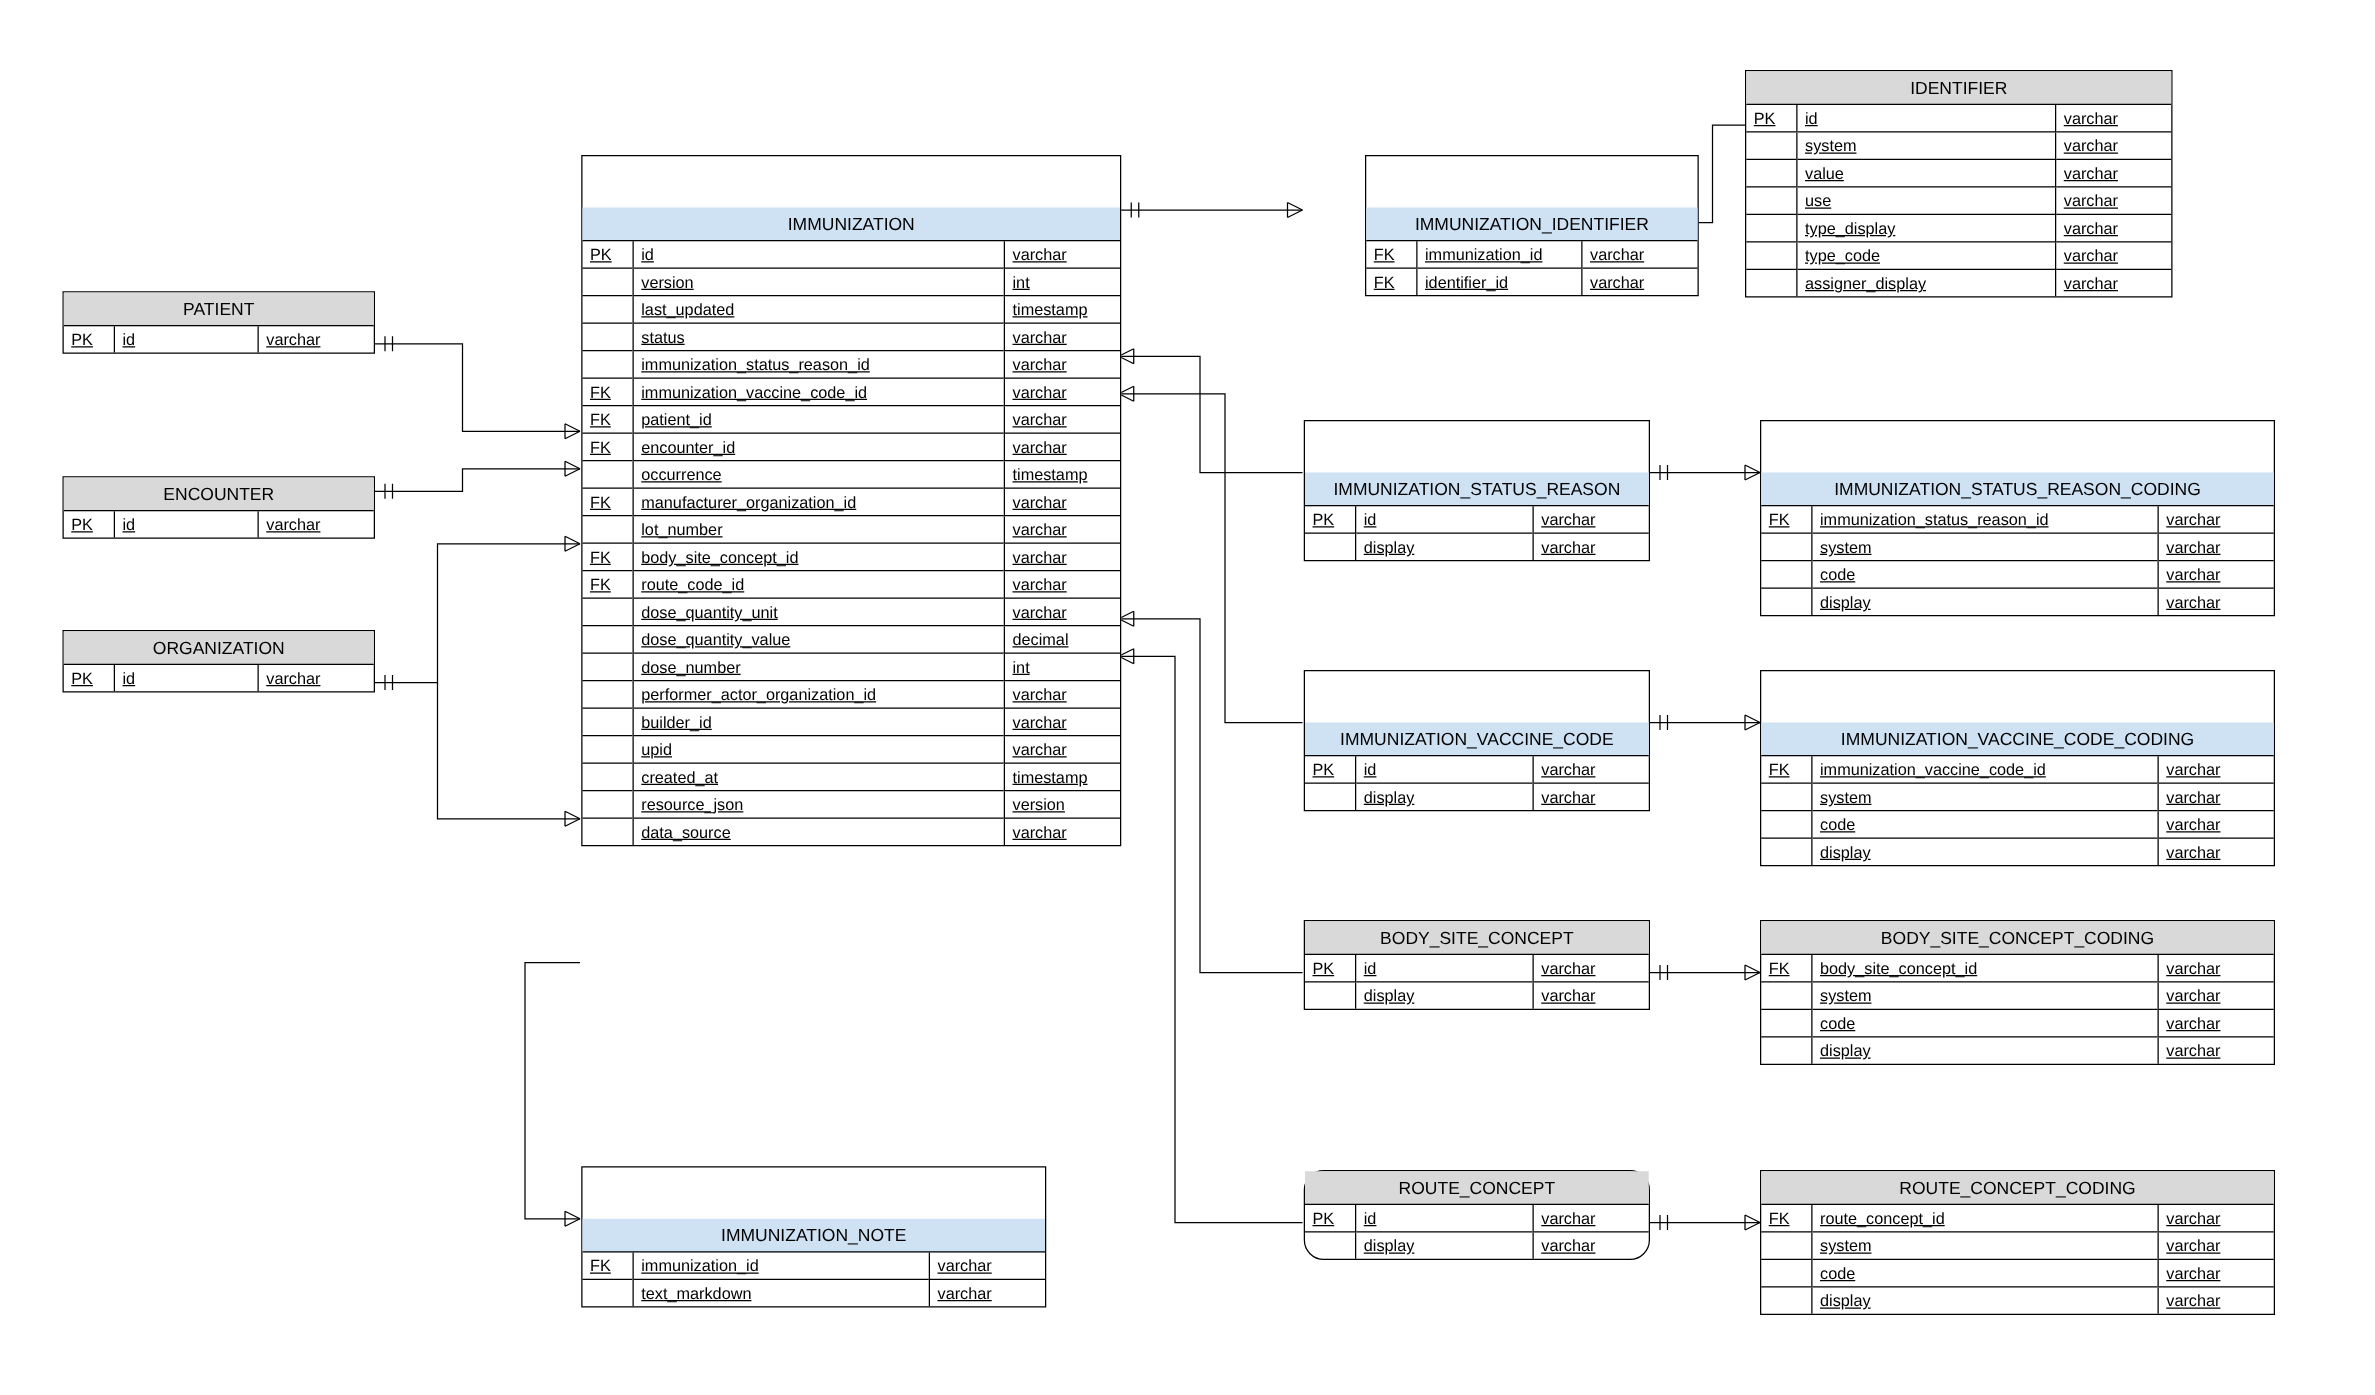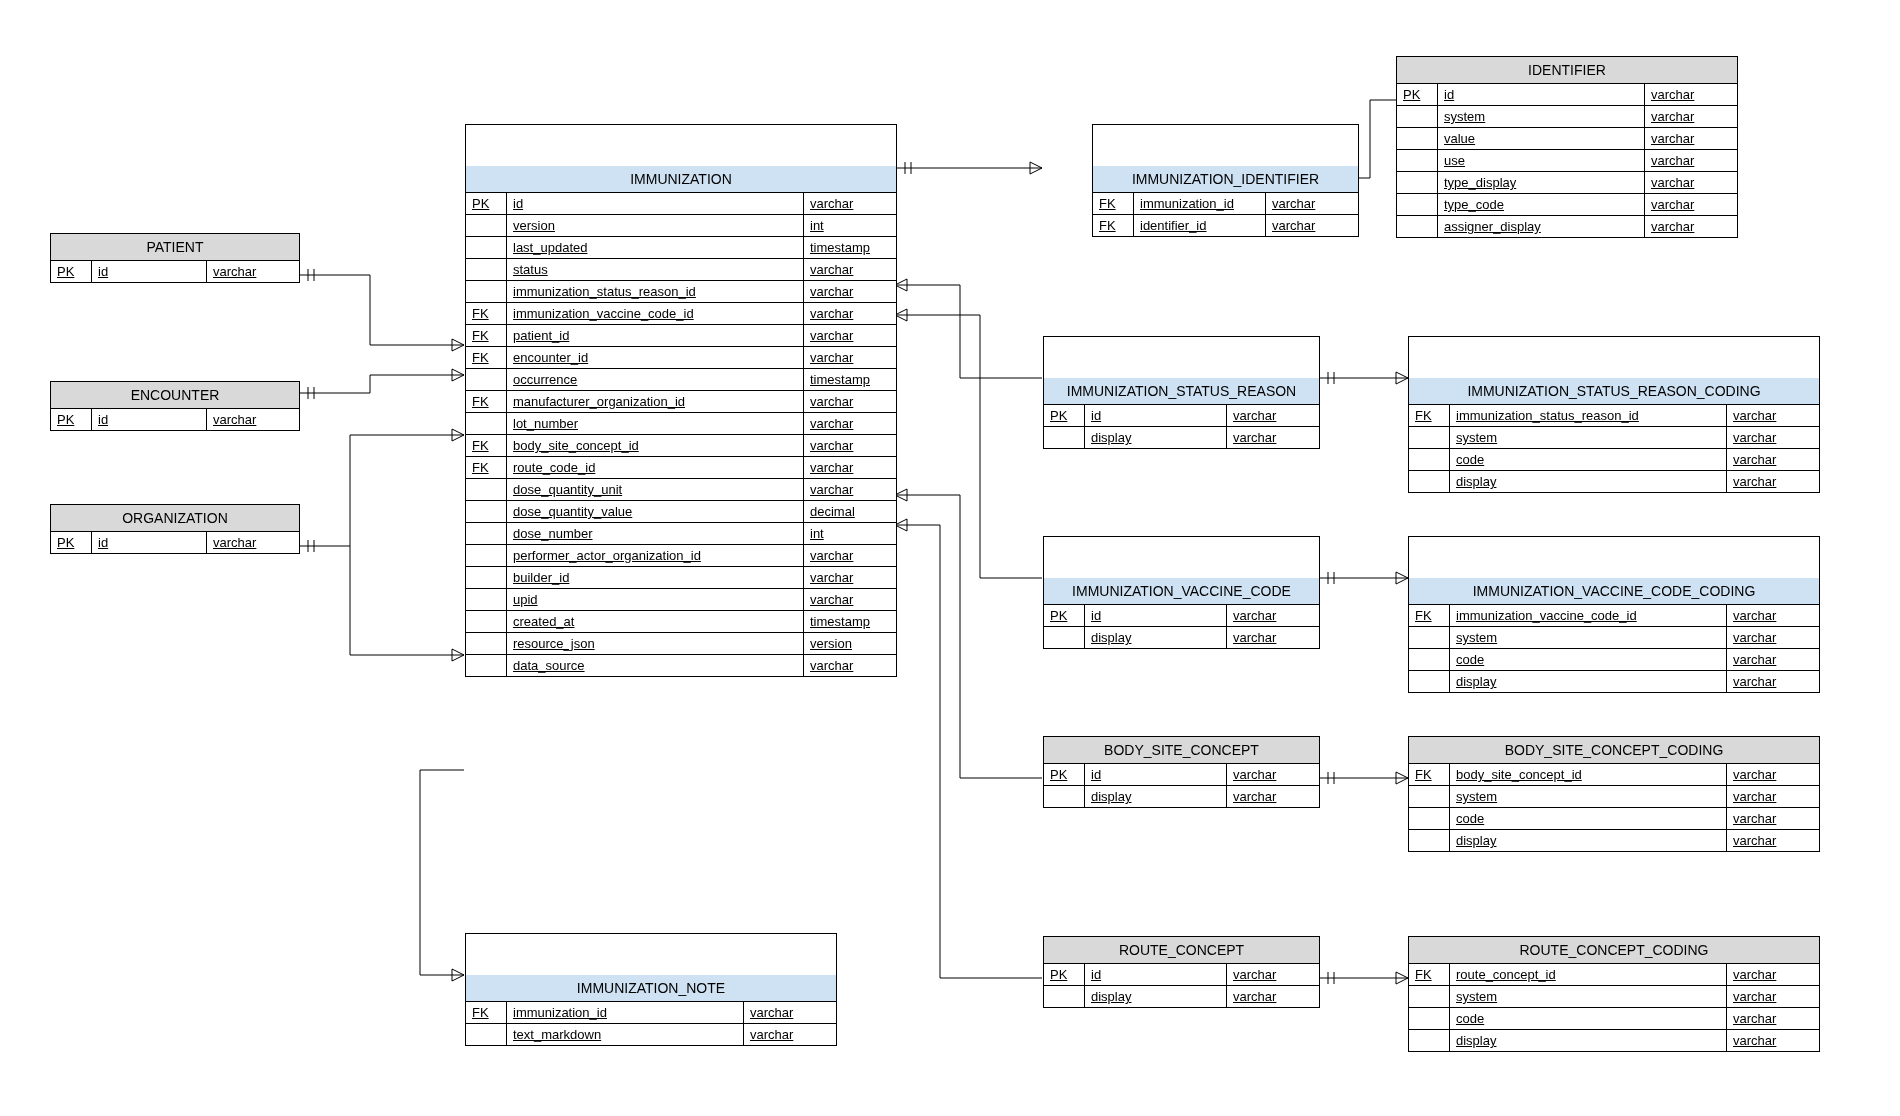--- a/index.html
+++ b/index.html
@@ -469,21 +469,21 @@
           </tr>
           <tr>
             <td class="col-key"></td>
             <td>display</td>
             <td style="width: 80px;">varchar</td>
           </tr>
         </tbody>
       </table>
 </div>
 
-<div class="entity gray" style="left:1043px; top:936px; width:275px;">
+<div class="entity gray" style="left:1043px; top:936px; width:275px;border-radius:16px;">
   <div class="title">ROUTE_CONCEPT</div>
   <table>
         <tbody>
           <tr>
             <td class="col-key">PK</td>
             <td>id</td>
             <td style="width: 80px;">varchar</td>
           </tr>
           <tr>
             <td class="col-key"></td>

